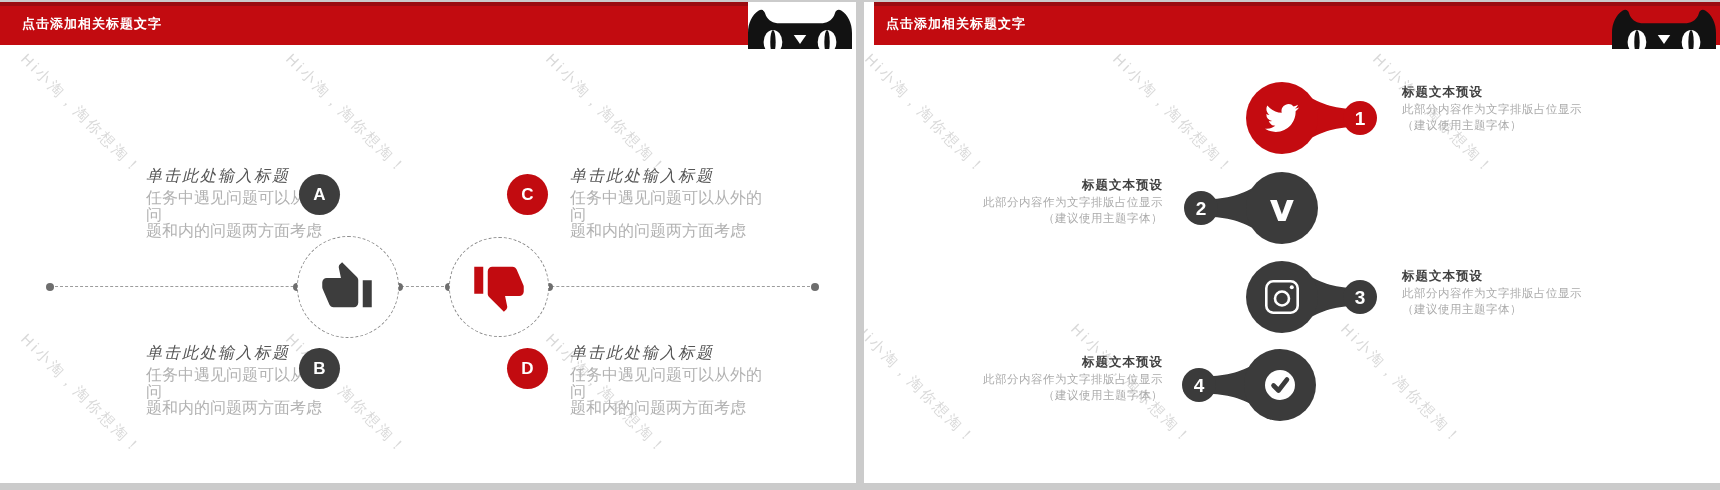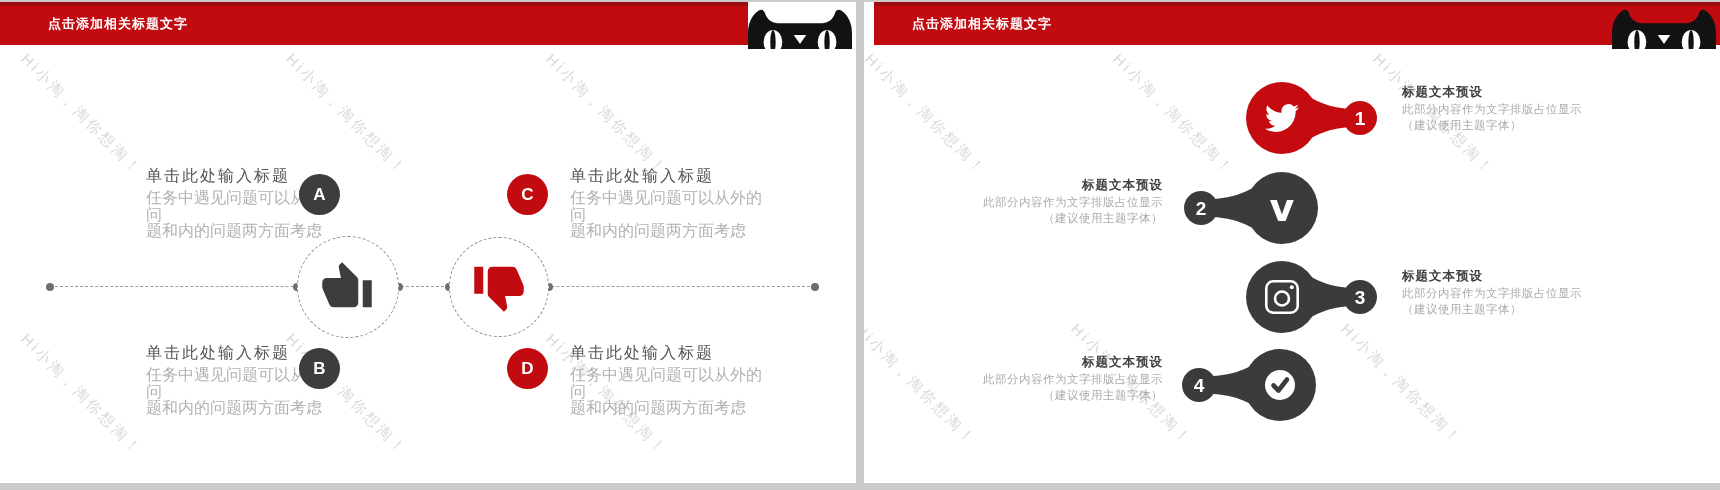--- a/index.html
+++ b/index.html
@@ -5,30 +5,30 @@
   html,body{margin:0;padding:0;}
   .canvas{position:relative;width:1720px;height:490px;background:#cbcbcb;overflow:hidden;
           font-family:"Liberation Sans","DejaVu Sans",sans-serif;}
   .slide{position:absolute;top:2px;width:856px;height:481px;background:#ffffff;overflow:hidden;}
   #slide-left{left:0;}
   #slide-right{left:864px;}
 
   .bar{position:absolute;top:0;height:43px;background:#c20b10;border-top:4px solid #9a0c10;box-sizing:border-box;}
   #slide-left .bar{left:0;width:748px;}
   #slide-right .bar{left:10px;right:0;}
-  .bar-title{position:absolute;left:22px;top:13px;color:#ffffff;font-size:13px;font-weight:600;letter-spacing:1px;z-index:3;margin-left:26px;}
+  .bar-title{position:absolute;left:22px;top:13px;color:#ffffff;font-size:13px;font-weight:600;letter-spacing:1px;z-index:3;}
 
   .cat{position:absolute;left:748px;top:7px;width:104px;height:40px;z-index:4;}
 
   .wm{position:absolute;font-size:15px;letter-spacing:3px;color:rgba(185,185,185,0.55);
       transform:rotate(45deg);transform-origin:0 0;white-space:nowrap;z-index:1;pointer-events:none;}
 
   
   .sec-text{position:absolute;width:195px;z-index:2;}
-  .sec-title{font-size:16px;color:#555555;letter-spacing:2px;}
+  .sec-title{font-size:16px;color:#555555;letter-spacing:2px;font-style:italic;}
   .sec-desc{font-size:16px;color:#b2b2b2;line-height:16.5px;margin-top:3px;}
   .letter-circle{position:absolute;width:41px;height:41px;border-radius:50%;color:#fff;
       font-size:17px;font-weight:bold;display:flex;align-items:center;justify-content:center;z-index:2;}
   .dark-bg{background:#3d3d3d;}
   .red-bg{background:#c20b10;}
 
   
   .tl-line{position:absolute;left:50px;top:284px;width:765px;border-top:1px dashed #9c9c9c;z-index:1;}
   .tl-dot{position:absolute;width:8px;height:8px;border-radius:50%;background:#6e6e6e;top:281px;z-index:2;}
   .tl-circle{position:absolute;border-radius:50%;border:1px dashed #8d8d8d;background:#ffffff;z-index:2;}

